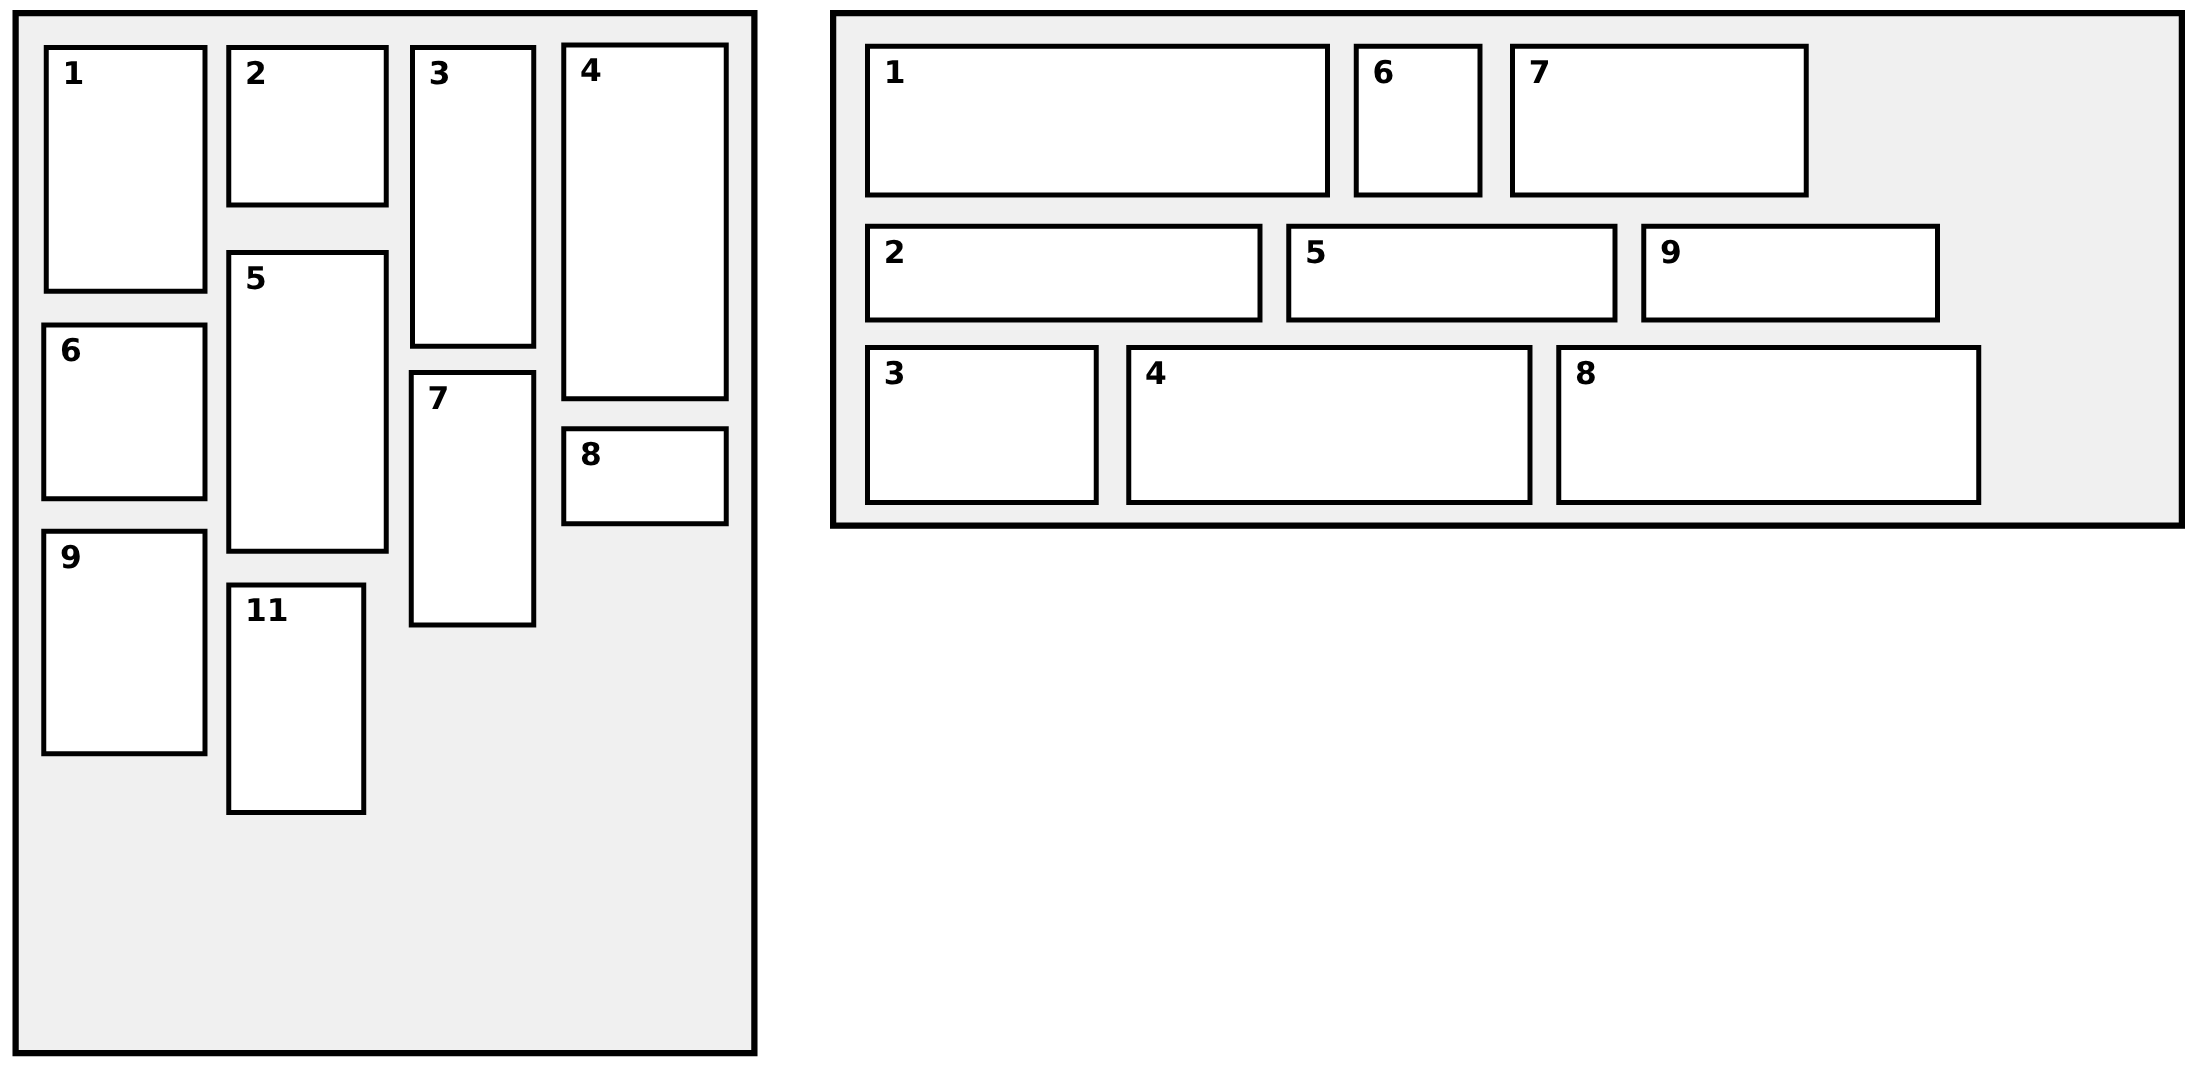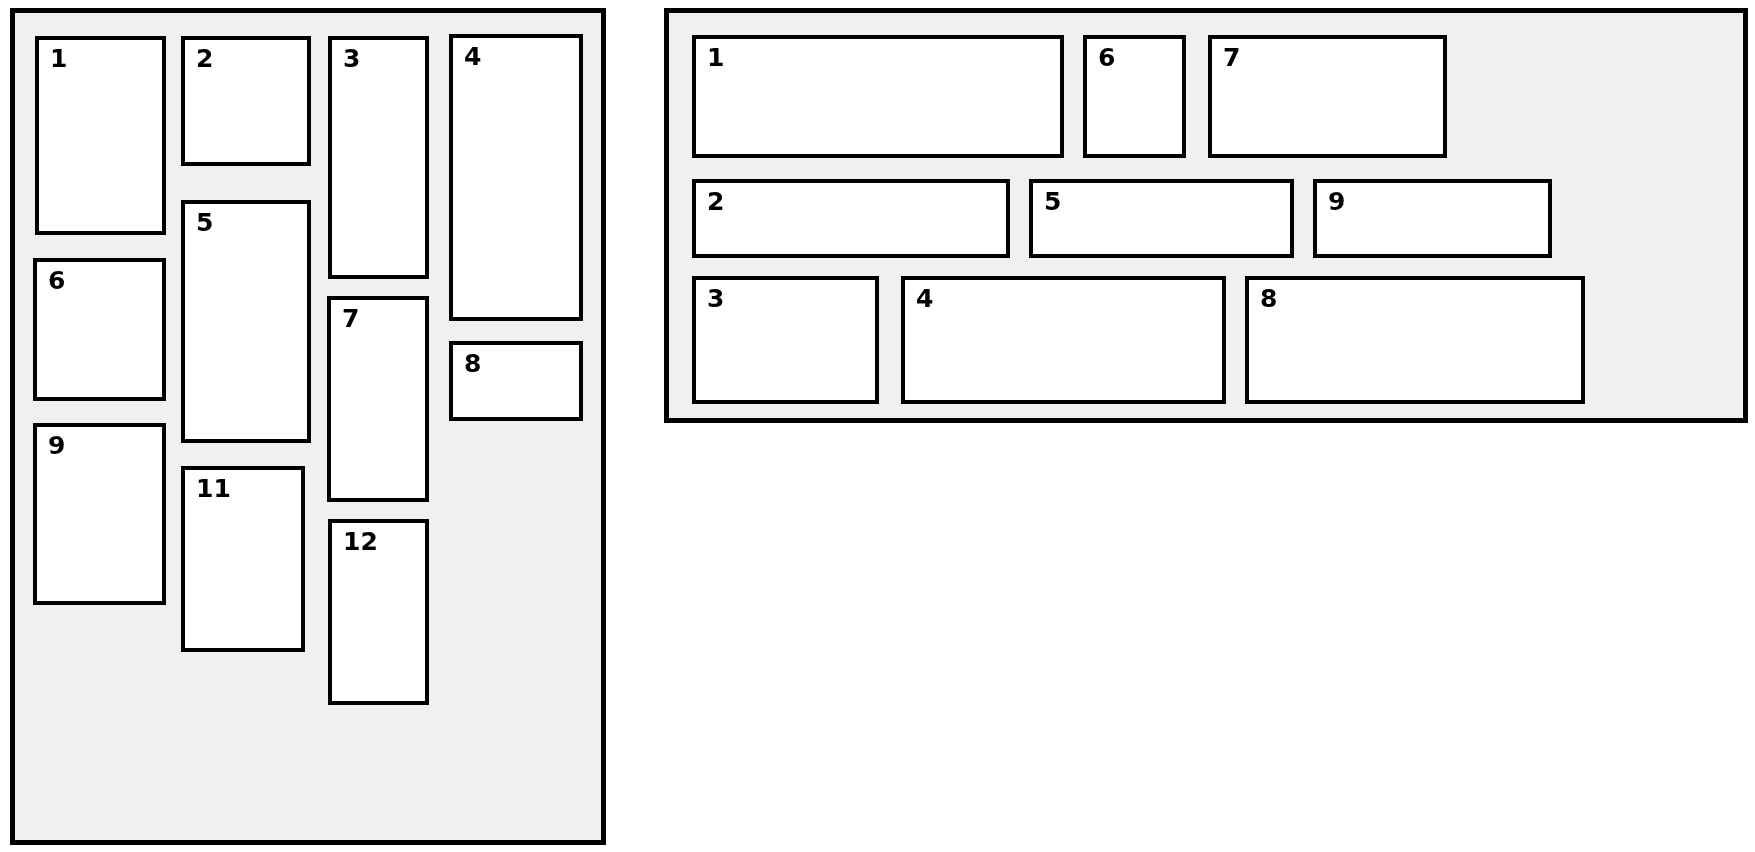--- a/index.html
+++ b/index.html
@@ -69,25 +69,22 @@
       </div>
       <div class="box" style="left: 312px; top: 283px; width: 102px; height: 206px; background: rgb(255, 255, 255); border-color: rgb(0, 0, 0);">
         <span class="box-label">7</span>
       </div>
       <div class="box" style="left: 434px; top: 328px; width: 134px; height: 80px; background: rgb(255, 255, 255); border-color: rgb(0, 0, 0);">
         <span class="box-label">8</span>
       </div>
       <div class="box" style="left: 18px; top: 410px; width: 133px; height: 182px; background: rgb(255, 255, 255); border-color: rgb(0, 0, 0);">
         <span class="box-label">9</span>
       </div>
-      <div class="box" style="left: 166px; top: 453px; width: 124px; height: 186px; background: rgb(255, 255, 255); border-color: rgb(0, 0, 0);">
+      <div class="box" style="left: 166px; top: 453px; width: 112px; height: 186px; background: rgb(255, 255, 255); border-color: rgb(0, 0, 0);">
         <span class="box-label">11</span>
-      </div>
-      <div class="box" style="left: 313px; top: 506px; width: 101px; height: 186px; background: rgb(255, 255, 255); border-color: rgb(0, 0, 0);">
-        <span class="box-label">12</span>
       </div>
     </div>
   <div class="panel" id="panel-1" style="left: 664px; top: 8px; width: 1084px; height: 415px; background: rgb(240, 240, 240); border-color: rgb(0, 0, 0);">
       <div class="box" style="left: 23px; top: 22px; width: 372px; height: 123px; background: rgb(255, 255, 255); border-color: rgb(0, 0, 0);">
         <span class="box-label">1</span>
       </div>
       <div class="box" style="left: 414px; top: 22px; width: 103px; height: 123px; background: rgb(255, 255, 255); border-color: rgb(0, 0, 0);">
         <span class="box-label">6</span>
       </div>
       <div class="box" style="left: 539px; top: 22px; width: 239px; height: 123px; background: rgb(255, 255, 255); border-color: rgb(0, 0, 0);">

